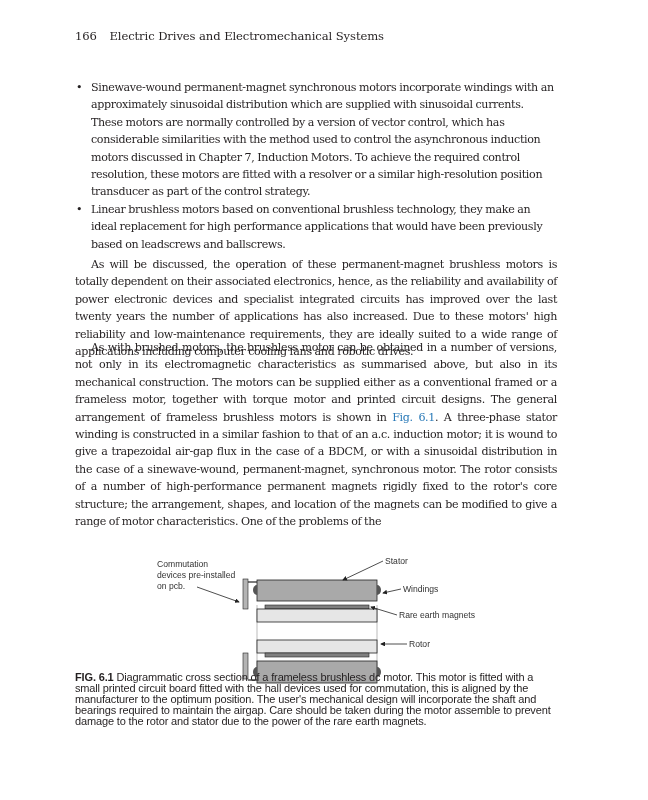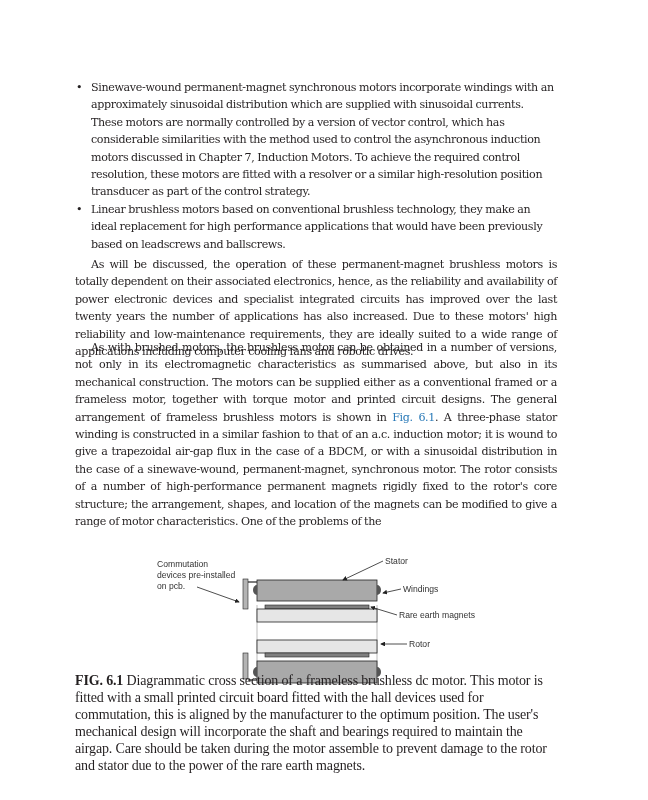--- a/index.html
+++ b/index.html
@@ -20,30 +20,34 @@
   .bullet .dot { position: absolute; left: 1px; top: 0; }
   .para { text-align: justify; text-indent: 16px; margin: 0; }
   .p1 { top: 243px; margin-top: 13px; }
   .p2 { top: 339px; }
   .fig-link { color: #2a7ab8; }
   .figure { position: absolute; left: 145px; top: 547px; width: 340px; height: 140px; }
   .figure svg { width: 340px; height: 140px; display: block; }
   .fig-label { font-family: "Liberation Sans", sans-serif; font-size: 8.6px; fill: #333; }
   .caption {
     position: absolute; left: 75px; top: 672px; width: 486px;
-    font-family: Liberation Serif, serif; font-size: 14px; line-height: 17px;
+    font-family: Liberation Sans, sans-serif; font-size: 11px; line-height: 11px;
     letter-spacing: -0.15px; color: #231f20;
   }
   .caption .cap-id { font-weight: bold; }
 </style>
 </head>
 <body>
 
 <div class="page">
 
+  <div class="running-head">
+    <span class="pno">166</span>
+    <span>Electric Drives and Electromechanical Systems</span>
+  </div>
 
   <div class="body-text bullets">
     <div class="bullet">
       <span class="dot">•</span>
       <span>Sinewave-wound permanent-magnet synchronous motors incorporate windings with an approximately sinusoidal distribution which are supplied with sinusoidal currents. These motors are normally controlled by a version of vector control, which has considerable similarities with the method used to control the asynchronous induction motors discussed in Chapter 7, Induction Motors. To achieve the required control resolution, these motors are fitted with a resolver or a similar high-resolution position transducer as part of the control strategy.</span>
     </div>
     <div class="bullet">
       <span class="dot">•</span>
       <span>Linear brushless motors based on conventional brushless technology, they make an ideal replacement for high performance applications that would have been previously based on leadscrews and ballscrews.</span>
     </div>

